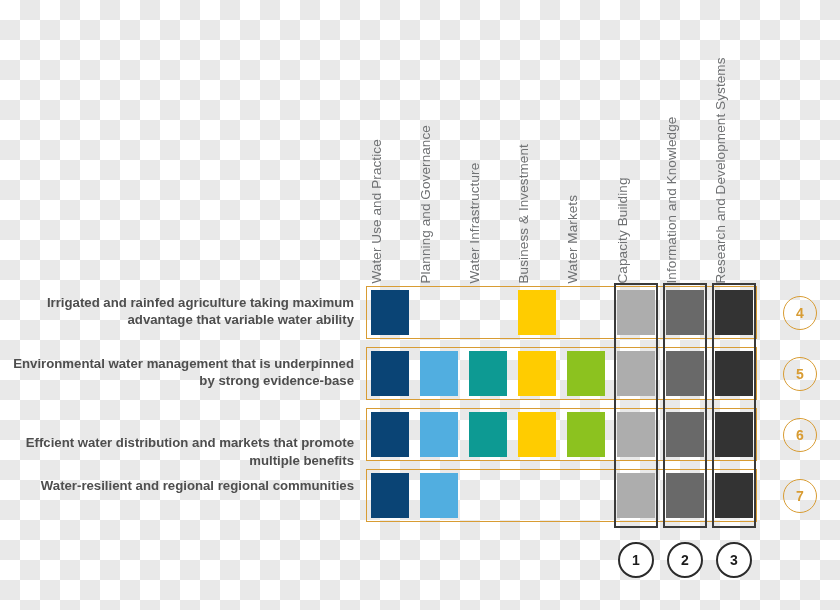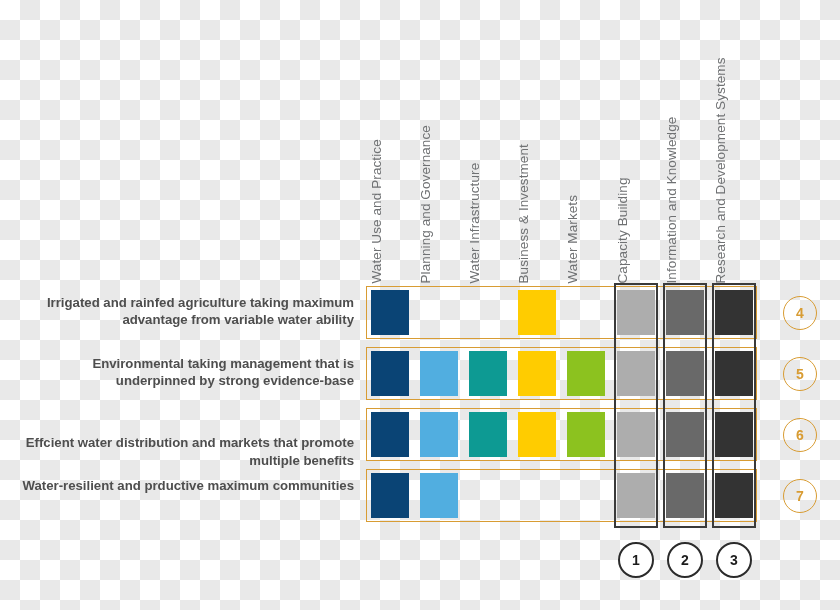--- a/index.html
+++ b/index.html
@@ -135,29 +135,29 @@
       <div class="head-slot" style="left: 678px;">
         <div class="col-head">Information and Knowledge</div>
       </div>
       <div class="head-slot" style="left: 727px;">
         <div class="col-head">Research and Development Systems</div>
       </div>
     </div>
 
   <div id="rows">
       <div class="row-outline" style="left: 366px; top: 286px; width: 391px; height: 53px;"></div>
-      <div class="row-label" style="top: 293.5px;">Irrigated and rainfed agriculture taking maximum advantage from variable water ability</div>
+      <div class="row-label" style="top: 293.5px;">Irrigated and rainfed agriculture taking maximum advantage that variable water ability</div>
       <div class="cell" style="left: 371px; top: 290px; width: 38px; height: 45px; background: rgb(10, 68, 117);"></div>
       <div class="cell" style="left: 518px; top: 290px; width: 38px; height: 45px; background: rgb(255, 204, 0);"></div>
       <div class="cell" style="left: 617px; top: 290px; width: 38px; height: 45px; background: rgb(173, 173, 173);"></div>
       <div class="cell" style="left: 666px; top: 290px; width: 38px; height: 45px; background: rgb(105, 105, 105);"></div>
       <div class="cell" style="left: 715px; top: 290px; width: 38px; height: 45px; background: rgb(51, 51, 51);"></div>
       <div class="circle-orange" style="left: 783px; top: 295.5px;">4</div>
       <div class="row-outline" style="left: 366px; top: 347px; width: 391px; height: 53px;"></div>
-      <div class="row-label" style="top: 354.5px;">Environmental taking management that is underpinned by strong evidence-base</div>
+      <div class="row-label" style="top: 354.5px;">Environmental water management that is underpinned by strong evidence-base</div>
       <div class="cell" style="left: 371px; top: 351px; width: 38px; height: 45px; background: rgb(10, 68, 117);"></div>
       <div class="cell" style="left: 420px; top: 351px; width: 38px; height: 45px; background: rgb(81, 174, 224);"></div>
       <div class="cell" style="left: 469px; top: 351px; width: 38px; height: 45px; background: rgb(13, 154, 147);"></div>
       <div class="cell" style="left: 518px; top: 351px; width: 38px; height: 45px; background: rgb(255, 204, 0);"></div>
       <div class="cell" style="left: 567px; top: 351px; width: 38px; height: 45px; background: rgb(140, 194, 31);"></div>
       <div class="cell" style="left: 617px; top: 351px; width: 38px; height: 45px; background: rgb(173, 173, 173);"></div>
       <div class="cell" style="left: 666px; top: 351px; width: 38px; height: 45px; background: rgb(105, 105, 105);"></div>
       <div class="cell" style="left: 715px; top: 351px; width: 38px; height: 45px; background: rgb(51, 51, 51);"></div>
       <div class="circle-orange" style="left: 783px; top: 356.5px;">5</div>
       <div class="row-outline" style="left: 366px; top: 408px; width: 391px; height: 53px;"></div>
@@ -165,21 +165,21 @@
       <div class="cell" style="left: 371px; top: 412px; width: 38px; height: 45px; background: rgb(10, 68, 117);"></div>
       <div class="cell" style="left: 420px; top: 412px; width: 38px; height: 45px; background: rgb(81, 174, 224);"></div>
       <div class="cell" style="left: 469px; top: 412px; width: 38px; height: 45px; background: rgb(13, 154, 147);"></div>
       <div class="cell" style="left: 518px; top: 412px; width: 38px; height: 45px; background: rgb(255, 204, 0);"></div>
       <div class="cell" style="left: 567px; top: 412px; width: 38px; height: 45px; background: rgb(140, 194, 31);"></div>
       <div class="cell" style="left: 617px; top: 412px; width: 38px; height: 45px; background: rgb(173, 173, 173);"></div>
       <div class="cell" style="left: 666px; top: 412px; width: 38px; height: 45px; background: rgb(105, 105, 105);"></div>
       <div class="cell" style="left: 715px; top: 412px; width: 38px; height: 45px; background: rgb(51, 51, 51);"></div>
       <div class="circle-orange" style="left: 783px; top: 417.5px;">6</div>
       <div class="row-outline" style="left: 366px; top: 469px; width: 391px; height: 53px;"></div>
-      <div class="row-label" style="top: 476.5px;">Water-resilient and prductive maximum communities</div>
+      <div class="row-label" style="top: 476.5px;">Water-resilient and regional regional communities</div>
       <div class="cell" style="left: 371px; top: 473px; width: 38px; height: 45px; background: rgb(10, 68, 117);"></div>
       <div class="cell" style="left: 420px; top: 473px; width: 38px; height: 45px; background: rgb(81, 174, 224);"></div>
       <div class="cell" style="left: 617px; top: 473px; width: 38px; height: 45px; background: rgb(173, 173, 173);"></div>
       <div class="cell" style="left: 666px; top: 473px; width: 38px; height: 45px; background: rgb(105, 105, 105);"></div>
       <div class="cell" style="left: 715px; top: 473px; width: 38px; height: 45px; background: rgb(51, 51, 51);"></div>
       <div class="circle-orange" style="left: 783px; top: 478.5px;">7</div>
     </div>
 
   <div id="frames">
       <div class="col-frame" style="left: 614px; top: 283px; width: 44px; height: 245px;"></div>

